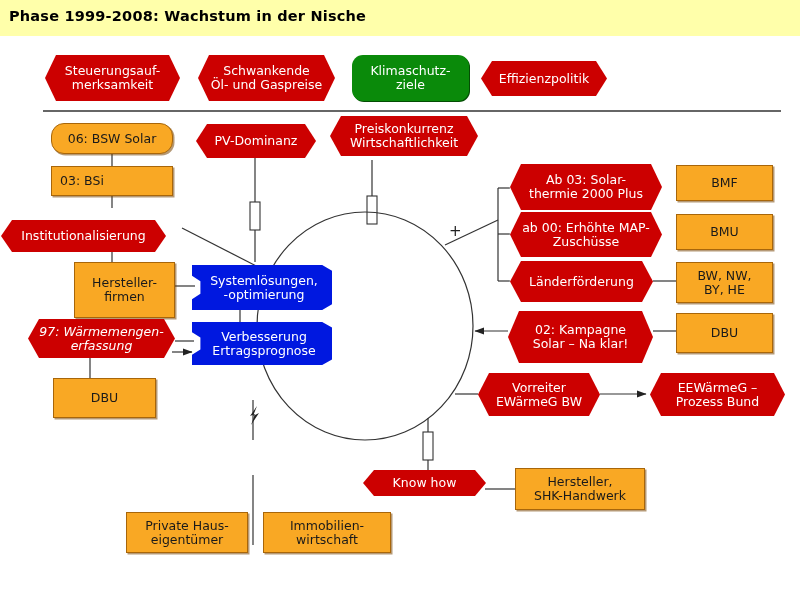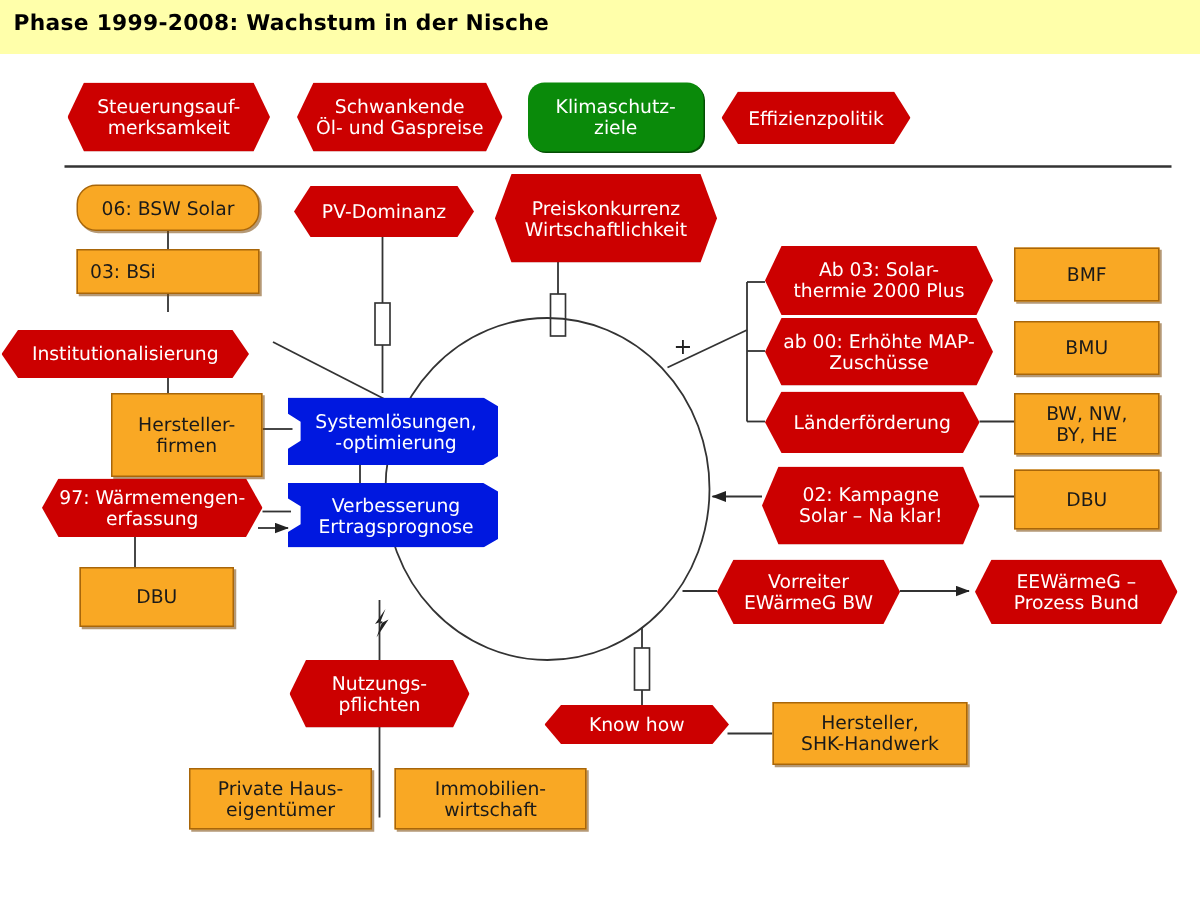--- a/index.html
+++ b/index.html
@@ -61,21 +61,21 @@
   
   .blu{
     background:#0018e0;color:#ffffff;font-size:12.5px;
     -webkit-clip-path:polygon(0 0,100% 0,100% 100%,0 100%,0 72%,7% 62%,7% 38%,0 28%);
     clip-path:polygon(0 0,100% 0,100% 100%,0 100%,0 72%,7% 62%,7% 38%,0 28%);
   }
   .blu.cut{
     -webkit-clip-path:polygon(0 0, 93% 0, 100% 13%, 100% 87%, 93% 100%, 0 100%, 0 76%, 6% 64%, 6% 36%, 0 24%);
     clip-path:polygon(0 0, 93% 0, 100% 13%, 100% 87%, 93% 100%, 0 100%, 0 76%, 6% 64%, 6% 36%, 0 24%);
   }
-  .ital{}
+  .ital{font-style:italic;}
   .plus{
     position:absolute;font-size:15px;color:#222;z-index:6;
     font-family:"DejaVu Sans","Liberation Sans",sans-serif;
   }
 </style>
 </head>
 <body>
 
 <div id="stage">
 
@@ -176,35 +176,32 @@
     </div>
 
   <div class="node orn" style="left:53px;top:378px;width:103px;height:40px;">
     <span class="lbl">DBU</span>
     </div>
 
   <div class="node oct" style="left:196px;top:124px;width:120px;height:34px;">
     <span class="lbl">PV-Dominanz</span>
     </div>
 
-  <div class="node oct" style="left:330px;top:116px;width:148px;height:59px;">
+  <div class="node oct" style="left:330px;top:116px;width:148px;height:40px;">
     <span class="lbl">Preiskonkurrenz<br>Wirtschaftlichkeit</span>
     </div>
 
   <div class="node blu cut" style="left:192px;top:265px;width:140px;height:45px;">
     <span class="lbl" style="padding-left:8px;">Systemlösungen,<br>-optimierung</span>
     </div>
 
   <div class="node blu cut" style="left:192px;top:322px;width:140px;height:43px;">
     <span class="lbl" style="padding-left:8px;">Verbesserung<br>Ertragsprognose</span>
     </div>
 
-  <div class="node oct" style="left:193px;top:440px;width:120px;height:45px;">
-    <span class="lbl">Nutzungs-<br>pflichten</span>
-    </div>
 
   <div class="node orn" style="left:126px;top:512px;width:122px;height:41px;">
     <span class="lbl">Private Haus-<br>eigentümer</span>
     </div>
 
   <div class="node orn" style="left:263px;top:512px;width:128px;height:41px;">
     <span class="lbl">Immobilien-<br>wirtschaft</span>
     </div>
 
   <div class="node oct" style="left:510px;top:164px;width:152px;height:46px;">

